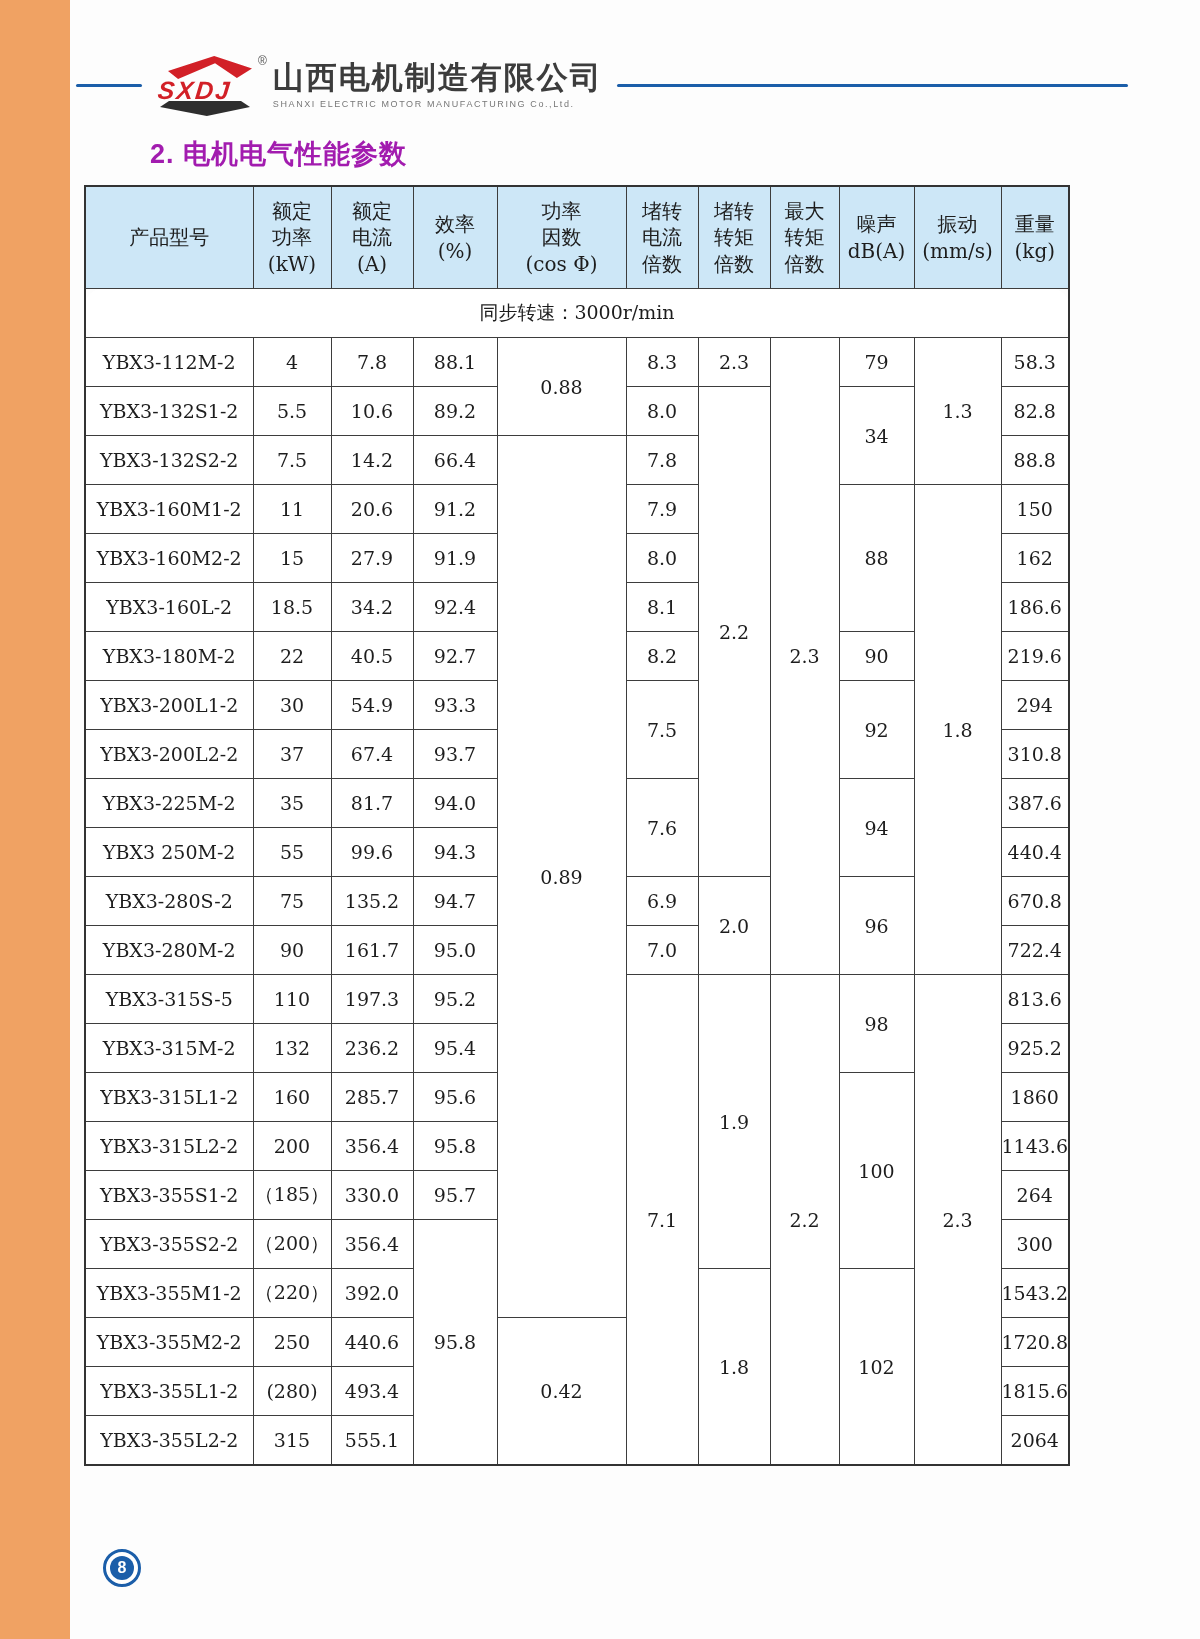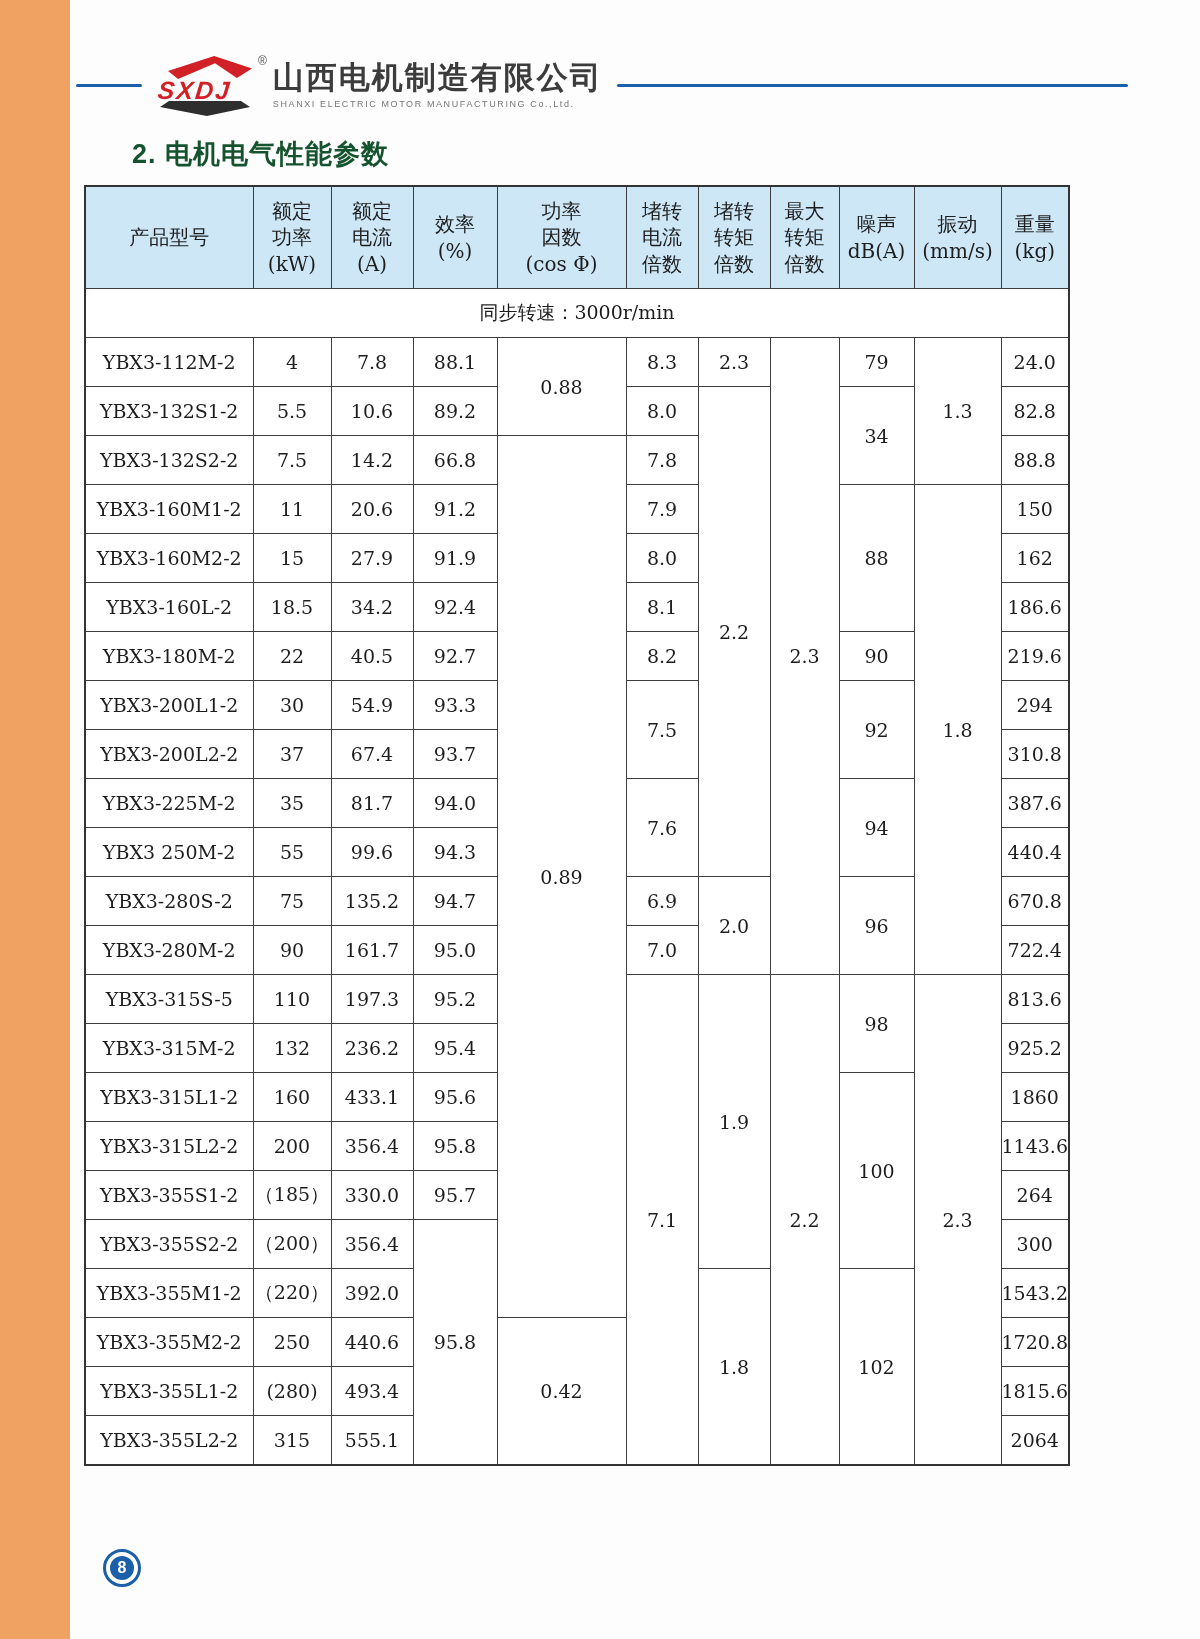--- a/index.html
+++ b/index.html
@@ -19,21 +19,21 @@
   .logo-text{position:absolute;top:22px;left:6px;width:100%;color:#d22027;
     font-weight:bold;font-style:italic;font-size:25px;letter-spacing:2px;
     font-family:"Liberation Sans",sans-serif;transform:skewX(-6deg);}
   .logo-base{position:absolute;bottom:0;left:8px;width:90px;height:15px;background:#2e2e2e;
     clip-path:polygon(10% 0,90% 0,100% 40%,52% 100%,0 40%);}
   .reg-mark{font-size:12px;color:#555;align-self:flex-start;margin:2px 6px 0 2px;}
   .company{display:flex;flex-direction:column;justify-content:center;}
   .company-cn{font-size:31px;color:#3c3c3c;font-weight:600;letter-spacing:2px;line-height:1.1;}
   .company-en{font-size:9px;color:#777;letter-spacing:1.6px;margin-top:3px;}
 
-  .section-title{position:absolute;left:132px;top:136px;font-size:27px;font-weight:bold;color:#14532d;letter-spacing:1px;}
+  .section-title{position:absolute;left:150px;top:136px;font-size:27px;font-weight:bold;color:#a21caf;letter-spacing:1px;}
 
   
   table.spec{position:absolute;left:84px;top:185px;width:984px;border-collapse:collapse;table-layout:fixed;
     font-family:"DejaVu Serif","Liberation Serif",serif;color:#1d1d1d;}
   table.spec th,table.spec td{border:1.5px solid #3d3d3d;text-align:center;vertical-align:middle;padding:0;}
   table.spec{border:2px solid #333;}
   table.spec thead th{background:#cde7f7;font-weight:normal;font-size:20px;line-height:1.32;height:101px;}
   tr.sync-row td{height:54px;font-size:21px;background:#fff;border-radius:17px;}
   table.spec tbody td{height:48px;font-size:19px;background:#fff;}
 
@@ -105,37 +105,37 @@
           <td>YBX3-112M-2</td>
           <td>4</td>
           <td>7.8</td>
           <td>88.1</td>
           <td rowspan="2">0.88</td>
           <td>8.3</td>
           <td>2.3</td>
           <td rowspan="13">2.3</td>
           <td>79</td>
           <td rowspan="3">1.3</td>
-          <td>24.0</td>
+          <td>58.3</td>
         </tr>
         <tr>
           <td>YBX3-132S1-2</td>
           <td>5.5</td>
           <td>10.6</td>
           <td>89.2</td>
           <td>8.0</td>
           <td rowspan="10">2.2</td>
           <td rowspan="2">34</td>
           <td>82.8</td>
         </tr>
         <tr>
           <td>YBX3-132S2-2</td>
           <td>7.5</td>
           <td>14.2</td>
-          <td>66.8</td>
+          <td>66.4</td>
           <td rowspan="18">0.89</td>
           <td>7.8</td>
           <td>88.8</td>
         </tr>
         <tr>
           <td>YBX3-160M1-2</td>
           <td>11</td>
           <td>20.6</td>
           <td>91.2</td>
           <td>7.9</td>
@@ -233,21 +233,21 @@
         <tr>
           <td>YBX3-315M-2</td>
           <td>132</td>
           <td>236.2</td>
           <td>95.4</td>
           <td>925.2</td>
         </tr>
         <tr>
           <td>YBX3-315L1-2</td>
           <td>160</td>
-          <td>433.1</td>
+          <td>285.7</td>
           <td>95.6</td>
           <td rowspan="4">100</td>
           <td>1860</td>
         </tr>
         <tr>
           <td>YBX3-315L2-2</td>
           <td>200</td>
           <td>356.4</td>
           <td>95.8</td>
           <td>1143.6</td>

